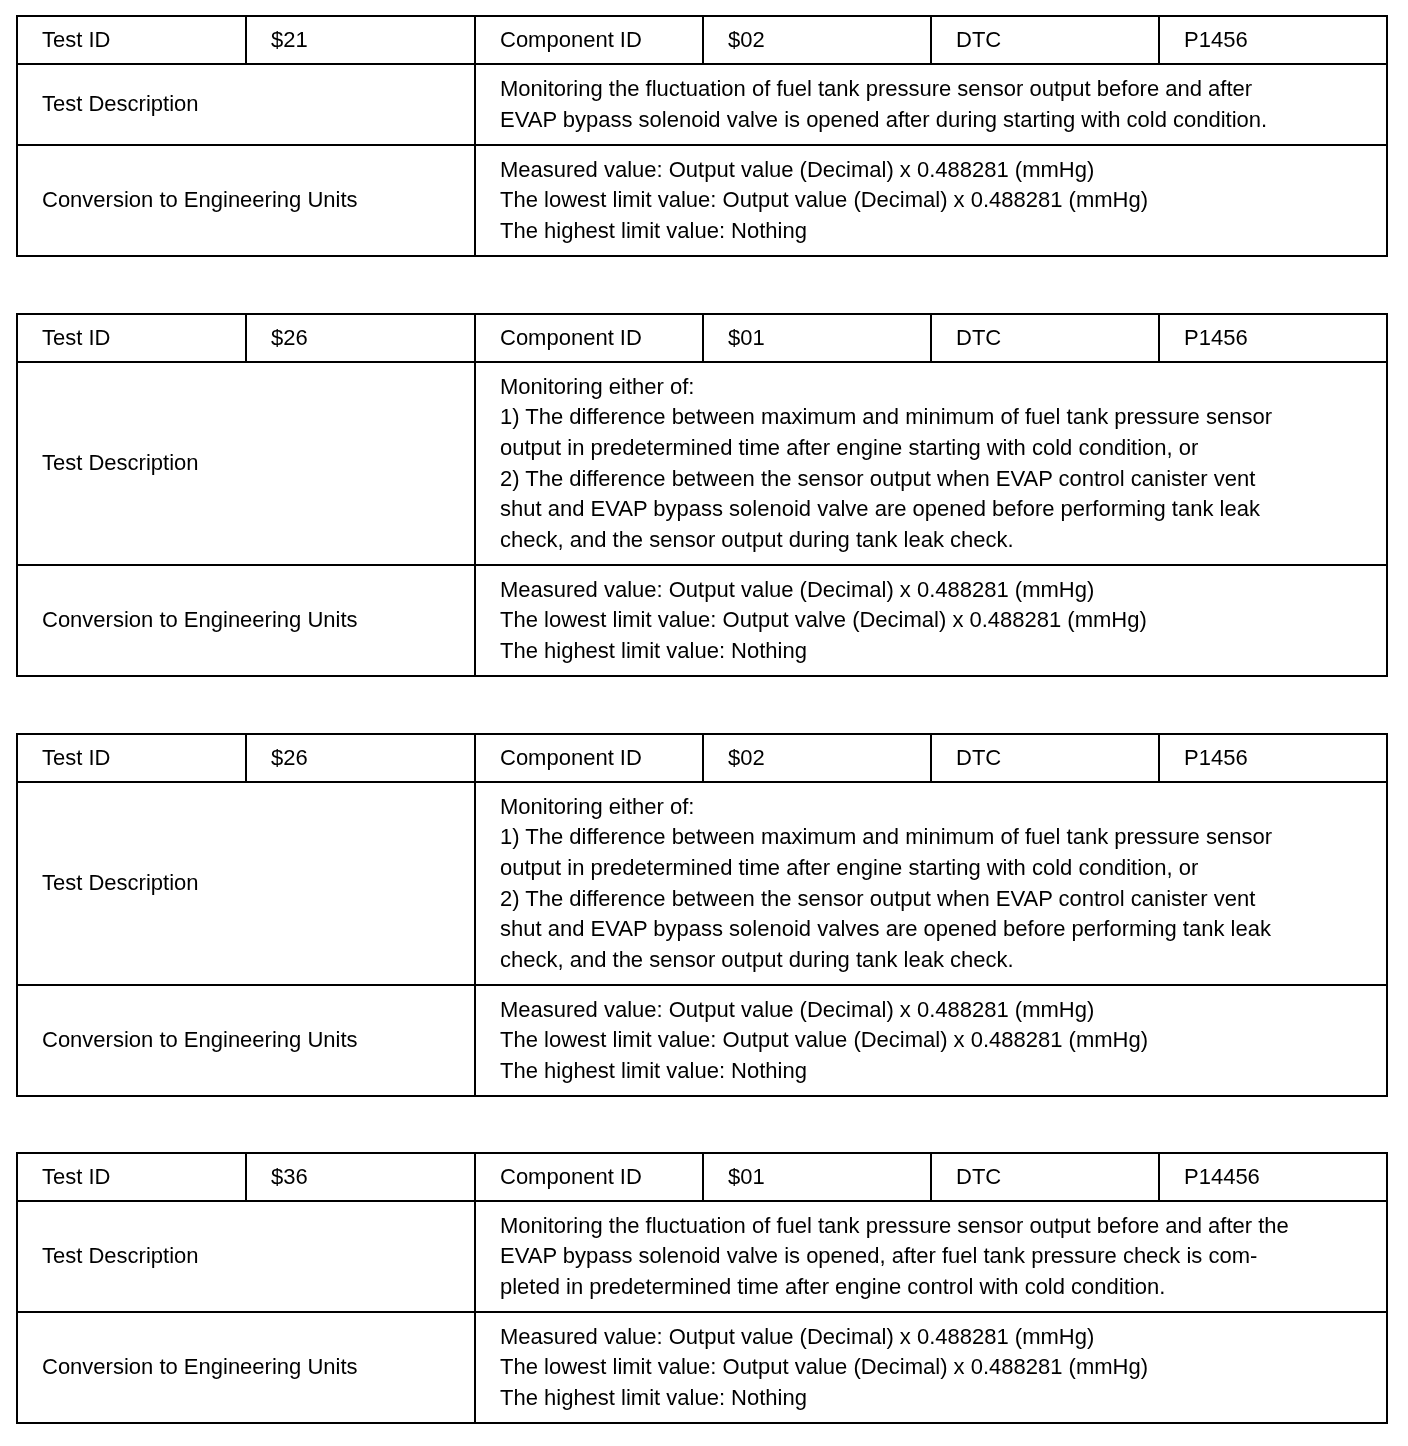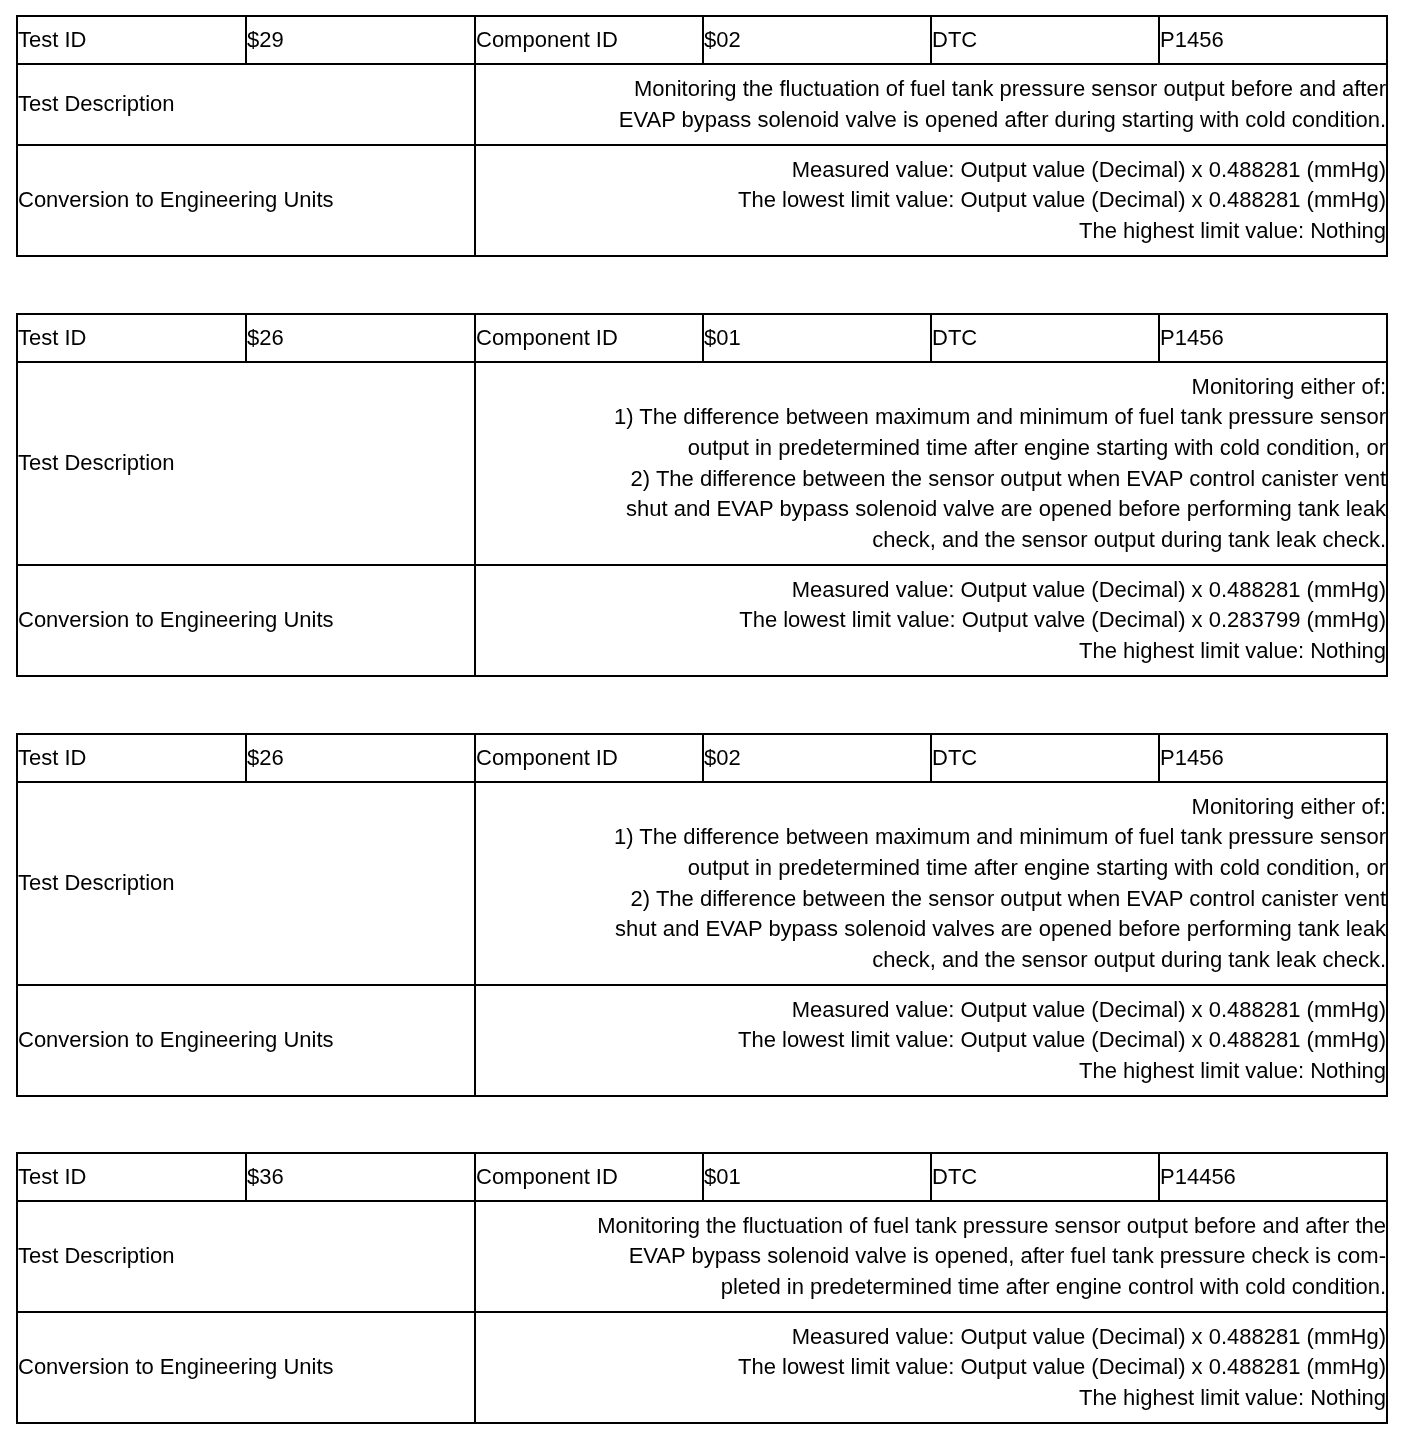--- a/index.html
+++ b/index.html
@@ -6,44 +6,44 @@
   body {
     width: 1408px; height: 1446px; position: relative; overflow: hidden;
     font-family: "Liberation Sans", sans-serif; color: #000;
   }
   table.obd {
     position: absolute; left: 16px; width: 1370px;
     border-collapse: collapse; table-layout: fixed;
     font-size: 22px; line-height: 30.6px;
   }
   table.obd td {
-    border: 2px solid #000; padding: 0 0; vertical-align: middle;
+    border: 2px solid #000; padding: 0 24px; vertical-align: middle;
     white-space: normal;
   }
   td.hdr { height: 46px; }
   td.lbl { vertical-align: middle; border-radius: 28px; }
   td.val { padding-top: 5px; padding-bottom: 5px; }
-  .line { display: block; text-align: right; }
+  .line { display: block; }
 </style>
 </head>
 <body>
 
 <table class="obd" style="top:15px;">
   <colgroup>
       <col style="width:229px">
       <col style="width:229px">
       <col style="width:228px">
       <col style="width:228px">
       <col style="width:228px">
       <col style="width:228px">
     </colgroup>
   <tbody>
       <tr>
     <td class="hdr">Test ID</td>
-    <td class="hdr">$29</td>
+    <td class="hdr">$21</td>
     <td class="hdr">Component ID</td>
     <td class="hdr">$02</td>
     <td class="hdr">DTC</td>
     <td class="hdr">P1456</td>
   </tr>
   <tr style="height:81px">
     <td colspan="2" class="lbl">Test Description</td>
     <td colspan="4" class="val">
       <span class="line">Monitoring the fluctuation of fuel tank pressure sensor output before and after</span>
       <span class="line">EVAP bypass solenoid valve is opened after during starting with cold condition.</span>
@@ -86,21 +86,21 @@
       <span class="line">output in predetermined time after engine starting with cold condition, or</span>
       <span class="line">2) The difference between the sensor output when EVAP control canister vent</span>
       <span class="line">shut and EVAP bypass solenoid valve are opened before performing tank leak</span>
       <span class="line">check, and the sensor output during tank leak check.</span>
     </td>
   </tr>
   <tr style="height:111px">
     <td colspan="2" class="lbl">Conversion to Engineering Units</td>
     <td colspan="4" class="val">
       <span class="line">Measured value: Output value (Decimal) x 0.488281 (mmHg)</span>
-      <span class="line">The lowest limit value: Output valve (Decimal) x 0.283799 (mmHg)</span>
+      <span class="line">The lowest limit value: Output valve (Decimal) x 0.488281 (mmHg)</span>
       <span class="line">The highest limit value: Nothing</span>
     </td>
   </tr>
 </tbody>
   </table>
 
 <table class="obd" style="top:733px;">
   <colgroup>
       <col style="width:229px">
       <col style="width:229px">

